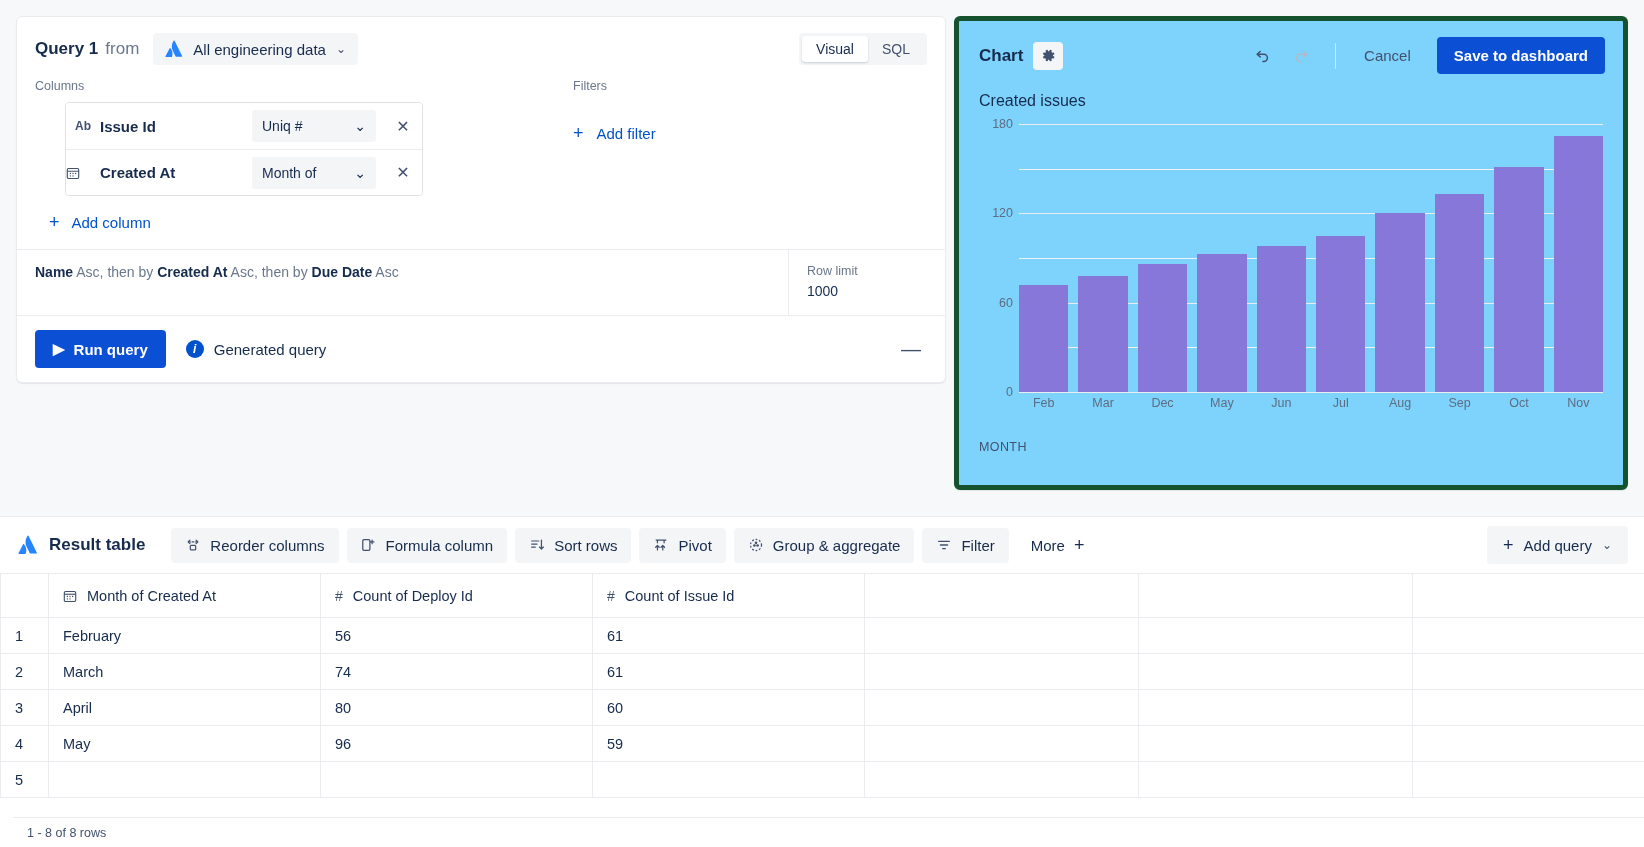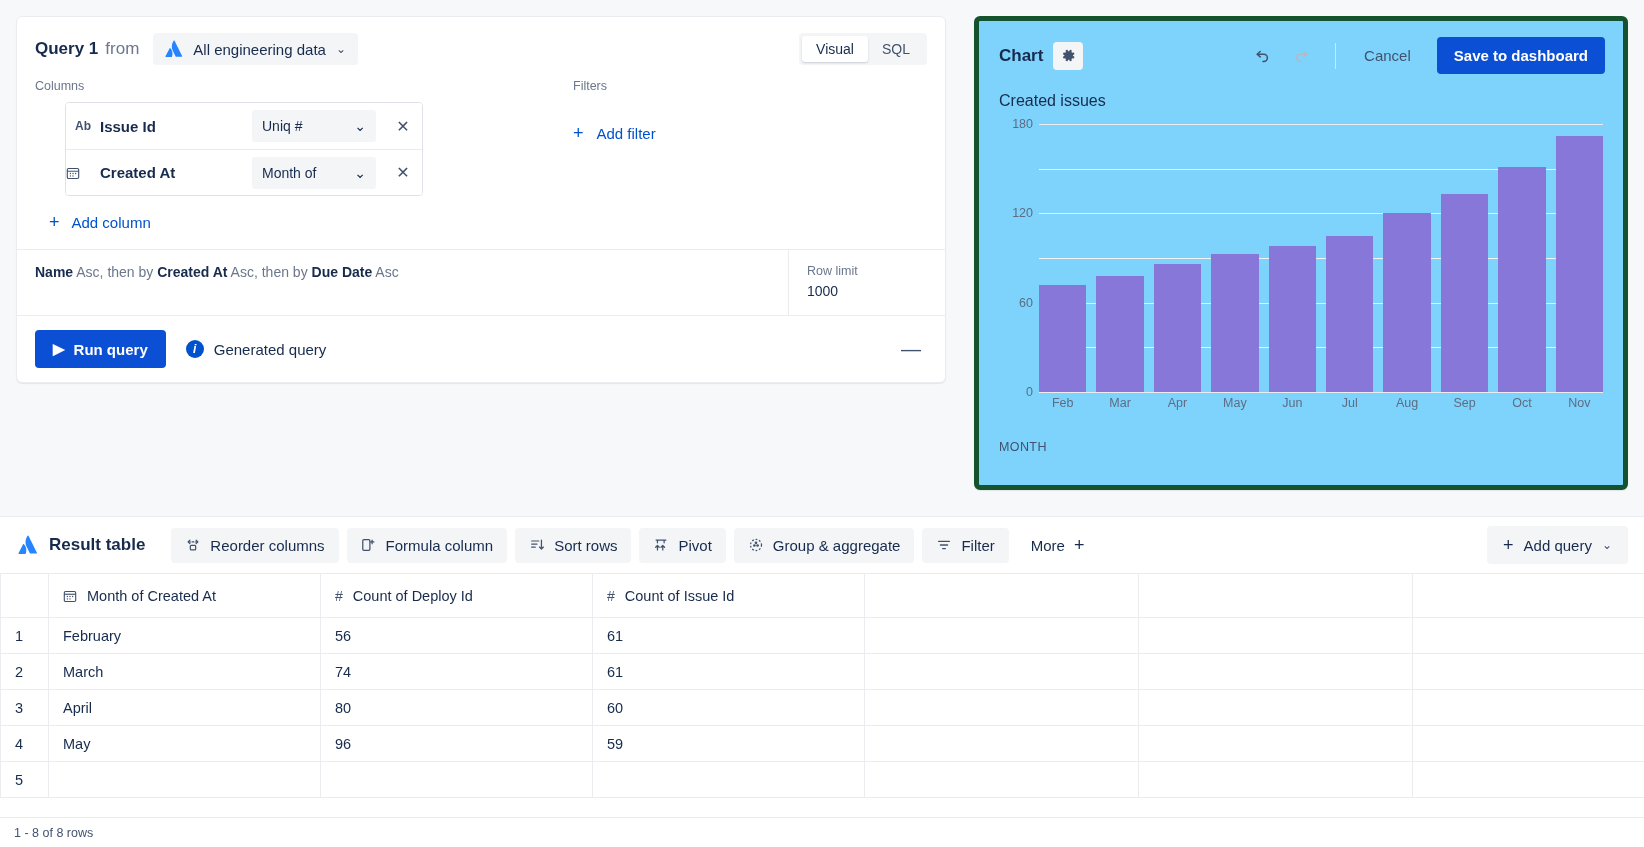--- a/index.html
+++ b/index.html
@@ -5,21 +5,21 @@
   * { box-sizing: border-box; }
   html, body { margin:0; padding:0; }
   body {
     width:1644px; height:847px;
     background:#f7f8f9;
     font-family:"Liberation Sans", sans-serif;
     color:#172b4d;
     overflow:hidden;
     position:relative;
   }
-  .top-area { display:flex; gap:28px; padding:16px 16px 0 16px; height:506px; align-items:flex-start; }
+  .top-area { display:flex; gap:8px; padding:16px 16px 0 16px; height:506px; align-items:flex-start; }
 
   
   .query-panel {
     width:930px; background:#fff; border:1px solid #ebecf0; border-radius:6px;
     box-shadow:0 1px 1px rgba(9,30,66,.08);
     overflow:hidden;
   }
   .qp-header { display:flex; align-items:center; padding:16px 18px 10px 18px; }
   .qp-title { font-size:17px; font-weight:700; color:#172b4d; }
   .qp-from { font-size:17px; color:#6b778c; margin-left:7px; font-weight:400; }
@@ -122,21 +122,21 @@
   .cw-2 { width:272px; }
   .cw-3 { width:272px; }
   .cw-4 { width:274px; }
   .cw-5 { width:274px; }
   .cw-6 { width:232px; }
   td.rownum { color:#6b778c; font-size:13px; text-align:right; padding-right:10px; border-left:none; }
   th.rownum { border-left:none; }
   th .hdr { display:flex; align-items:center; gap:10px; }
   th .hico { color:#42526e; font-size:14px; }
 
-  .footer { position:absolute; left:0; right:0; bottom:0; height:30px; background:#fff; border-top:1px solid #ebecf0; display:flex; align-items:center; padding-left:14px; font-size:12.5px; color:#42526e; }
+  .footer { position:absolute; left:13px; right:0; bottom:0; height:30px; background:#fff; border-top:1px solid #ebecf0; display:flex; align-items:center; padding-left:14px; font-size:12.5px; color:#42526e; }
   .table-scroll { height:236px; overflow:hidden; }
   svg { display:block; }
 </style>
 </head>
 <body>
 
 <div class="top-area">
 
   <div class="query-panel">
     <div class="qp-header">
@@ -308,21 +308,21 @@
           <div class="bar-slot">
             <div class="bar" title="Oct: 151" style="height: 224.822px; background: rgb(135, 119, 217);"></div>
           </div>
           <div class="bar-slot">
             <div class="bar" title="Nov: 172" style="height: 256.089px; background: rgb(135, 119, 217);"></div>
           </div>
         </div>
       <div class="x-labels" id="xlabels">
           <div>Feb</div>
           <div>Mar</div>
-          <div>Apr</div>
+          <div>Dec</div>
           <div>May</div>
           <div>Jun</div>
           <div>Jul</div>
           <div>Aug</div>
           <div>Sep</div>
           <div>Oct</div>
           <div>Nov</div>
         </div>
     </div>
     <div class="axis-name">MONTH</div>

